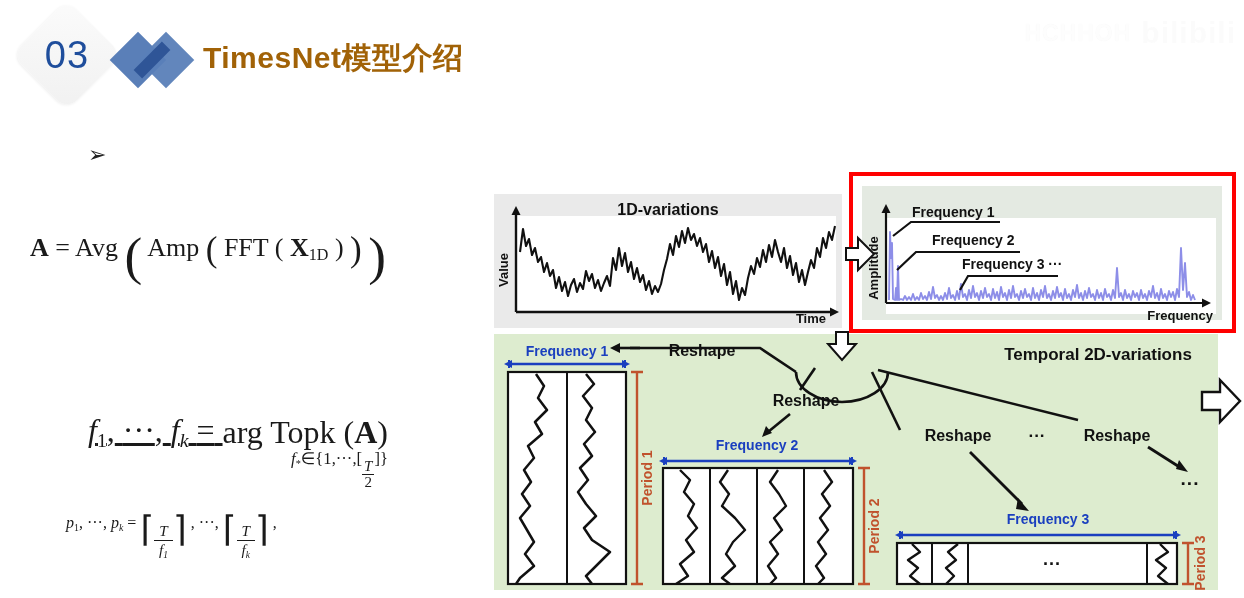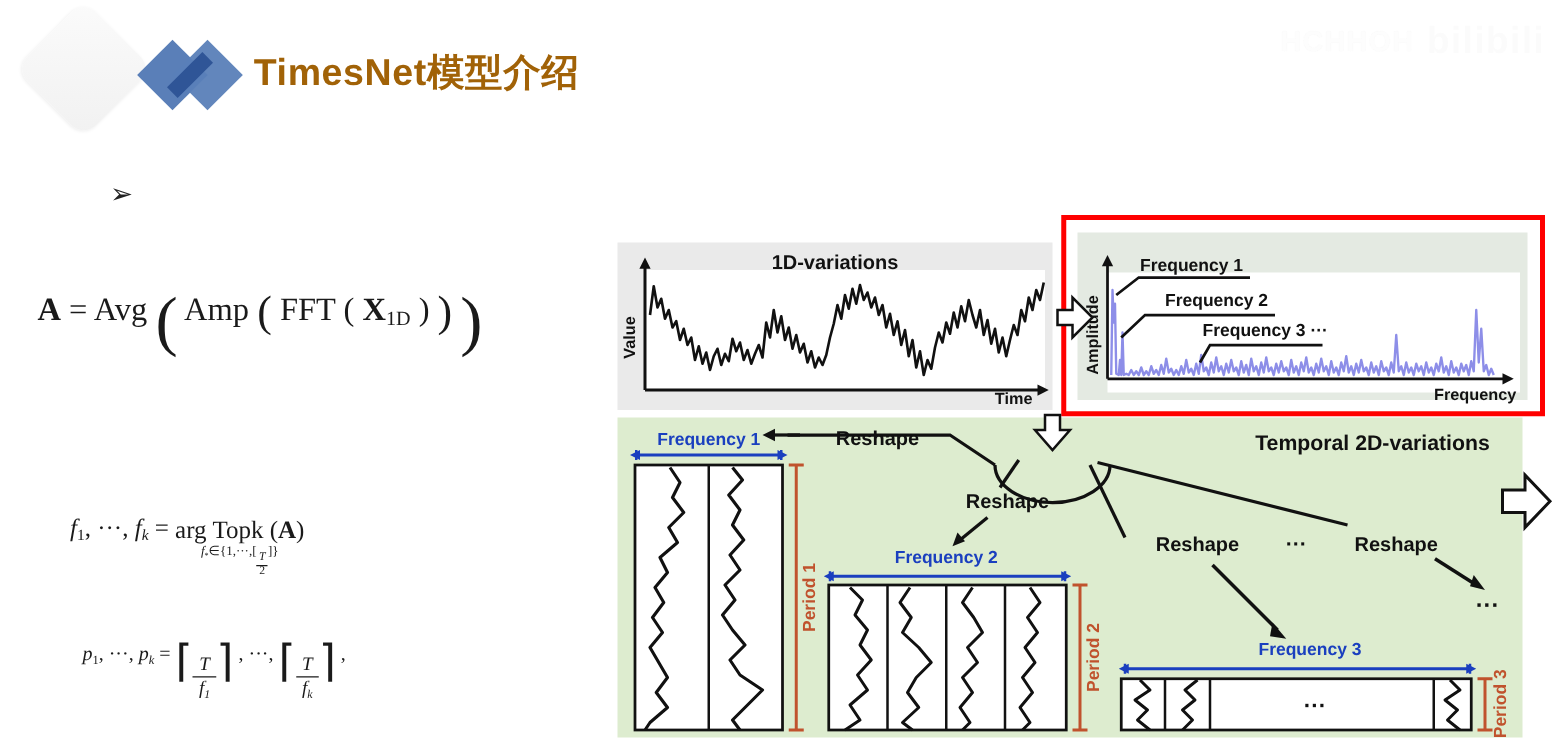--- a/index.html
+++ b/index.html
@@ -54,54 +54,55 @@
     white-space:nowrap;
   }
 
   
   #bullet-row { position:absolute; left:88px; top:144px; display:flex; align-items:center; gap:18px; }
   #bullet-marker { font-size:22px; color:#222; line-height:1; }
   #bullet-label { font-size:24px; color:#1a1a1a; font-family:"Liberation Serif", serif; letter-spacing:2px; }
 
   .formula { position:absolute; font-family:"Liberation Serif", serif; color:#1a1a1a; white-space:nowrap; }
   #formula-1 { left:30px; top:226px; font-size:26px; }
-  #formula-2 { left:56px; top:412px; font-size:20px; }
+  #formula-2 { left:88px; top:412px; font-size:32px;text-decoration:underline; }
   #formula-3 { left:66px; top:508px; font-size:16px; }
 
   .mbold { font-weight:bold; }
   .mit { font-style:italic; }
   .mrm { font-style:normal; }
   .sub { font-size:.62em; vertical-align:-.28em;margin-top:47px; }
   .bigparen { display:inline-block; font-size:2.05em; vertical-align:-.34em; font-weight:300; }
   .medparen { display:inline-block; font-size:1.35em; vertical-align:-.14em; font-weight:300; }
   .frac { display:inline-flex; flex-direction:column; align-items:center; vertical-align:-.52em; font-size:.95em; }
   .frac .num { border-bottom:1.4px solid #1a1a1a; padding:0 5px 1px; line-height:1.05; }
   .frac .den { padding:1px 5px 0; line-height:1.05; }
   .ceil-l, .ceil-r { display:inline-block; font-size:2.2em; vertical-align:-.36em; font-weight:200; }
-  .underop { display:inline-flex; flex-direction:column; align-items:center; vertical-align:-.05em; }
+  .underop { display:inline-flex; flex-direction:column; align-items:flex-end; vertical-align:-.05em; }
   .underop .top { line-height:1.05; }
   .underop .bot { font-size:.52em; line-height:1.1; margin-top:1px; }
   .tinyfrac { display:inline-flex; flex-direction:column; align-items:center; vertical-align:-.45em; font-size:.9em; }
   .tinyfrac .num { border-bottom:1px solid #1a1a1a; padding:0 2px; line-height:1; }
   .tinyfrac .den { padding:0 2px; line-height:1; }
 
   
   #figure { position:absolute; left:0; top:0; width:1244px; height:496px; pointer-events:none; }
   #figure svg { display:block; }
 </style>
 </head>
 <body>
 
 <div id="watermark">
   <span class="wm-text">HCHHOH</span>
   <span class="wm-logo">bilibili</span>
 </div>
 
 <div id="header">
   <div id="badge-diamond"></div>
+  <div id="badge-number">03</div>
   <div class="dia" id="dia-left"></div>
   <div class="dia" id="dia-right"></div>
   <div class="dia" id="dia-overlap"></div>
   <div id="title-text">TimesNet模型介绍</div>
 </div>
 
 <div id="bullet-row">
   <span id="bullet-marker">➢</span>
 </div>
 

